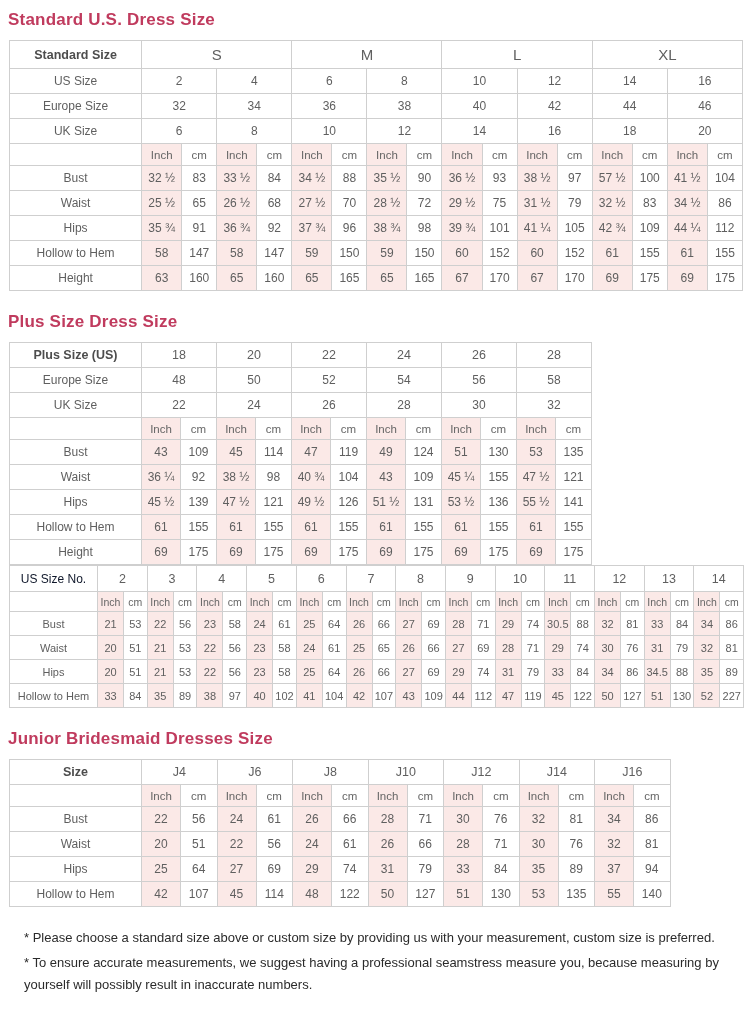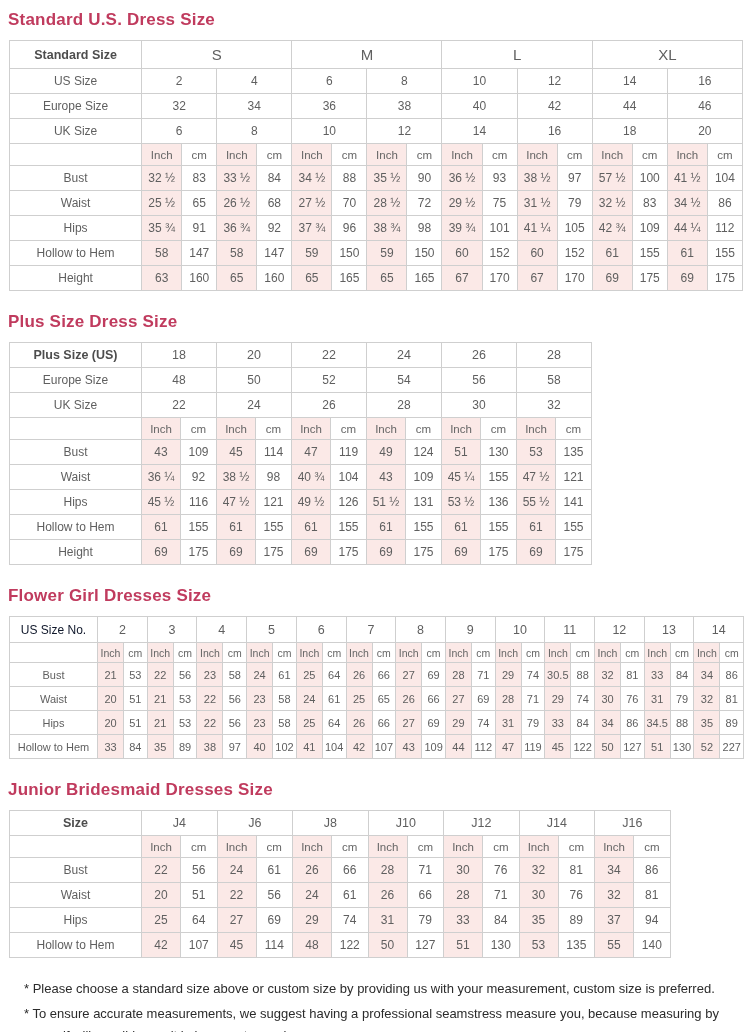--- a/index.html
+++ b/index.html
@@ -357,21 +357,21 @@
           <td class="inch">43</td>
           <td class="cm">109</td>
           <td class="inch">45 ¼</td>
           <td class="cm">155</td>
           <td class="inch">47 ½</td>
           <td class="cm">121</td>
         </tr>
         <tr class="row-measure">
           <th class="rlabel">Hips</th>
           <td class="inch">45 ½</td>
-          <td class="cm">116</td>
+          <td class="cm">139</td>
           <td class="inch">47 ½</td>
           <td class="cm">121</td>
           <td class="inch">49 ½</td>
           <td class="cm">126</td>
           <td class="inch">51 ½</td>
           <td class="cm">131</td>
           <td class="inch">53 ½</td>
           <td class="cm">136</td>
           <td class="inch">55 ½</td>
           <td class="cm">141</td>
@@ -404,21 +404,20 @@
           <td class="inch">69</td>
           <td class="cm">175</td>
           <td class="inch">69</td>
           <td class="cm">175</td>
         </tr>
       </tbody>
     </table>
 </section>
 
 <section>
-  <h2 class="sec-title">Flower Girl Dresses Size</h2>
   <table class="size-table t-flower">
       <colgroup>
         <col class="c-label">
         <col class="c-inch">
         <col class="c-cm">
         <col class="c-inch">
         <col class="c-cm">
         <col class="c-inch">
         <col class="c-cm">
         <col class="c-inch">

